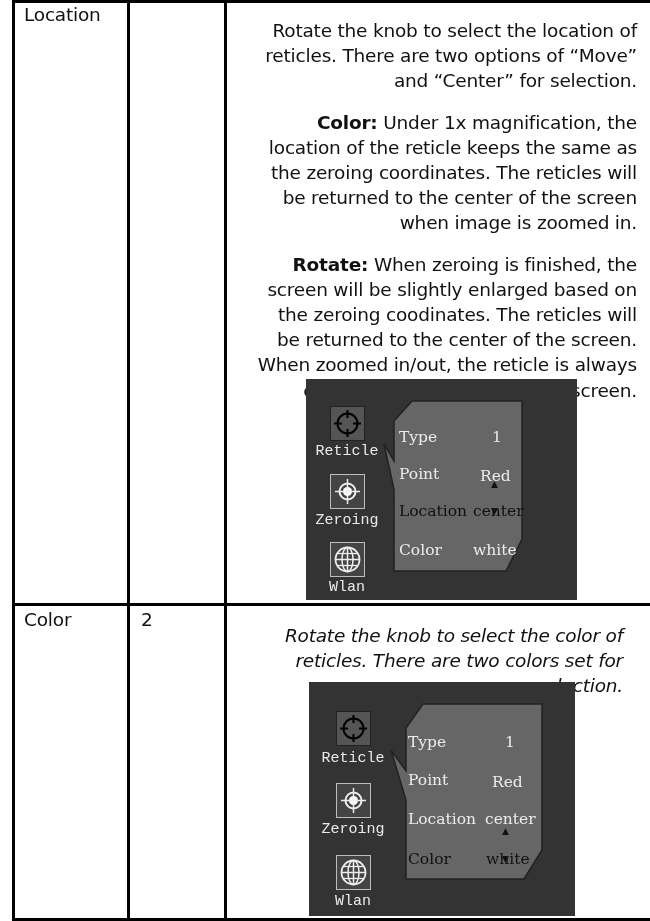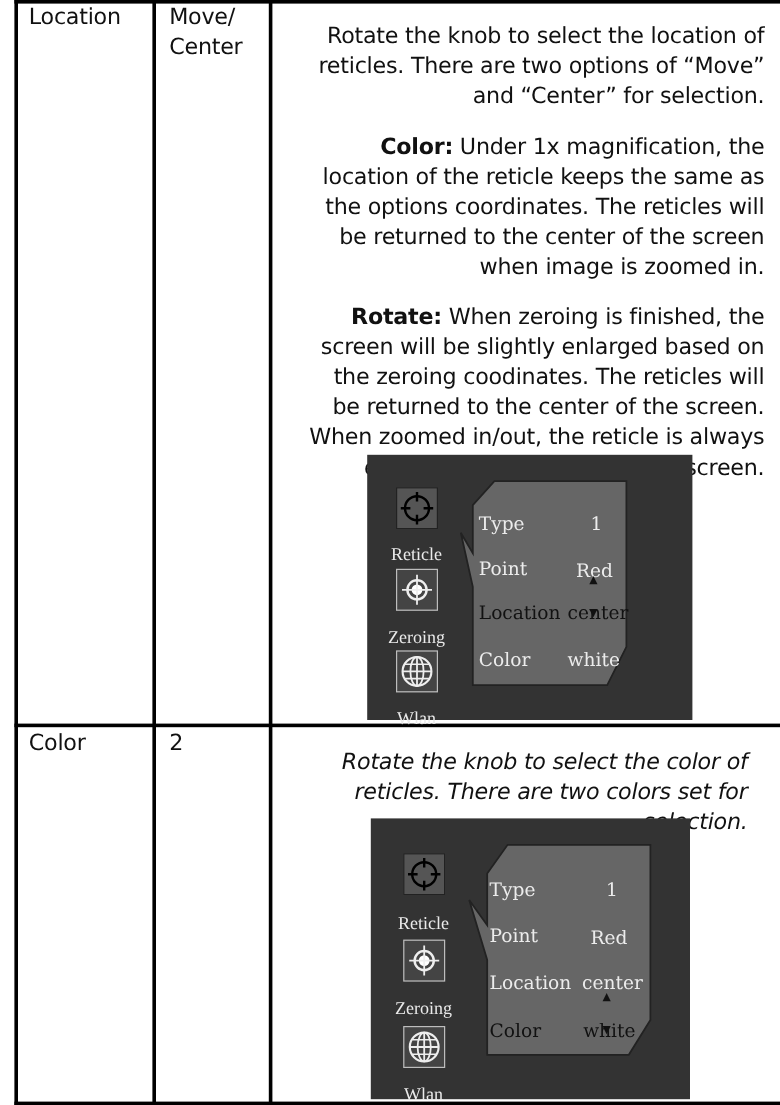--- a/index.html
+++ b/index.html
@@ -8,47 +8,43 @@
   .table { position:absolute; left:12px; top:0; width:650px; height:921px; }
   .vline, .hline { position:absolute; background:#000; }
   .cell { position:absolute; font-size:18.5px; line-height:25.2px; letter-spacing:-0.2px; }
   .cell b { font-weight:bold; }
   .desc p { margin:16px;text-align:right; }
   
   .screen { position:absolute; background:#333333; }
   .screen .icon-box { position:absolute; width:35px; height:35px; box-sizing:border-box; }
   .screen .icon-box.sel { background:#555; border:1px solid #222; }
   .screen .icon-box.nrm { background:#444; border:1px solid #bdbdbd; }
-  .screen .icon-label { position:absolute; font-family:Liberation Serif, serif; font-size:15px; color:#eaeaea; text-align:center; width:70px;margin-top:12px; }
+  .screen .icon-label { position:absolute; font-family:Liberation Mono, monospace; font-size:15px; color:#eaeaea; text-align:center; width:70px; }
   .screen .bubble { position:absolute; }
   .screen .mtext { position:absolute; font-family:"DejaVu Serif", serif; font-size:15.5px; color:#ececec; white-space:nowrap;margin-top:14px; }
   .screen .mtext.dark { color:#111; }
   .screen .arrow { position:absolute; font-size:9px; color:#111; line-height:9px; }
 </style>
 </head>
 <body>
 
 <div class="table">
 
   <div class="hline" style="left:0;top:0;width:650px;height:3px;"></div>
   <div class="hline" style="left:0;top:603px;width:650px;height:3px;"></div>
   <div class="hline" style="left:0;top:918px;width:650px;height:3px;"></div>
   <div class="vline" style="left:0;top:0;width:3px;height:921px;"></div>
   <div class="vline" style="left:115px;top:0;width:3px;height:921px;"></div>
   <div class="vline" style="left:212px;top:0;width:3px;height:921px;"></div>
   <div class="vline" style="left:647px;top:0;width:3px;height:921px;"></div>
 
   <div class="cell" style="left:12px;top:2px;">Location</div>
-  <div class="cell" style="left:129px;top:2px;">
-    <div>Move/</div>
-    <div>Center</div>
-  </div>
   <div class="cell desc" style="left:227px;top:2px;width:414px;">
     <p>Rotate the knob to select the location of reticles. There are two options of “Move” and “Center” for selection.</p>
-    <p><b>Color:</b><span> Under 1x magnification, the location of the reticle keeps the same as the options coordinates. The reticles will be returned to the center of the screen when image is zoomed in.</span></p>
+    <p><b>Color:</b><span> Under 1x magnification, the location of the reticle keeps the same as the zeroing coordinates. The reticles will be returned to the center of the screen when image is zoomed in.</span></p>
     <p><b>Rotate:</b><span> When zeroing is finished, the screen will be slightly enlarged based on the zeroing coodinates. The reticles will be returned to the center of the screen. When zoomed in/out, the reticle is always enlarged at the center of the screen.</span></p>
   </div>
 
   <div class="screen" style="left:294px;top:379px;width:271px;height:221px;">
     <div class="icon-box sel" style="left:24px;top:27px;">
       <svg width="33" height="33" viewBox="0 0 33 33">
         <circle cx="16.5" cy="16.5" r="10" fill="none" stroke="#000" stroke-width="2"></circle>
         <line x1="16.5" y1="3" x2="16.5" y2="11" stroke="#000" stroke-width="2"></line>
         <line x1="16.5" y1="22" x2="16.5" y2="30" stroke="#000" stroke-width="2"></line>
         <line x1="3" y1="16.5" x2="11" y2="16.5" stroke="#000" stroke-width="2"></line>

